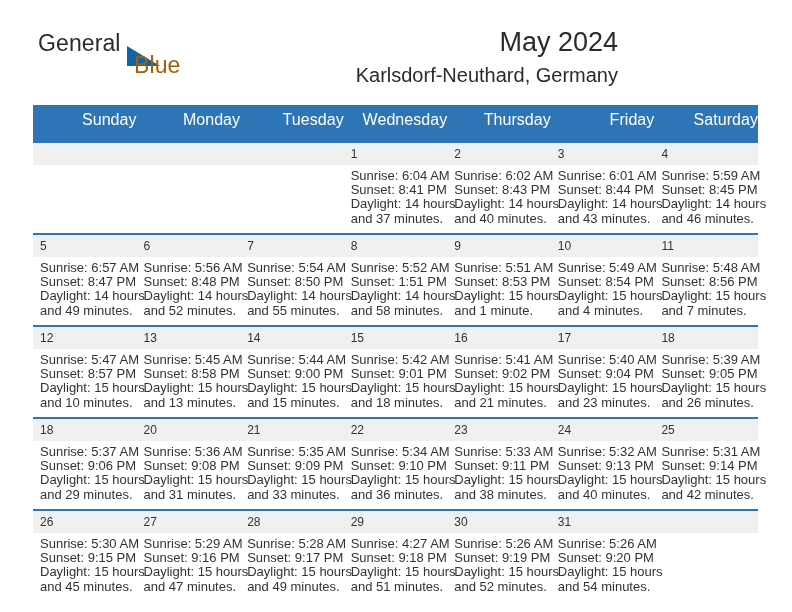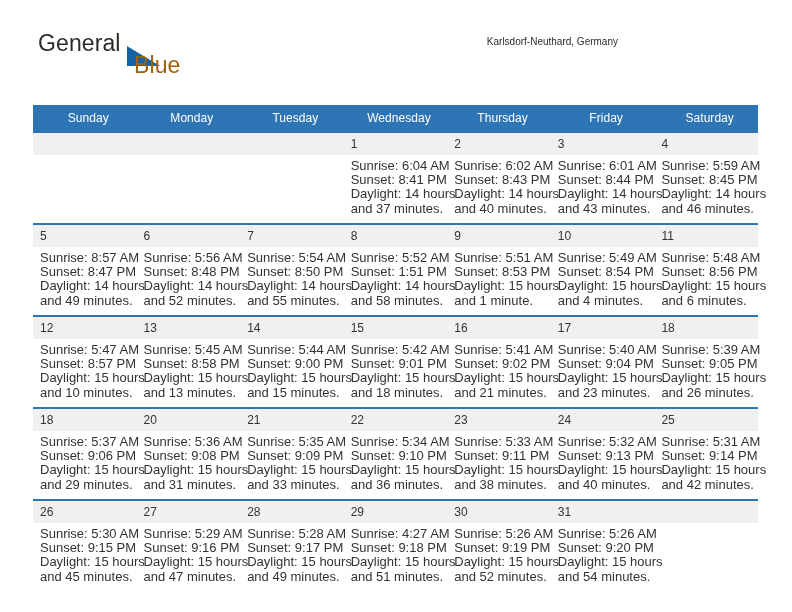--- a/index.html
+++ b/index.html
@@ -72,43 +72,43 @@
     text-align: right;
   }
   .month-title {
     font-size: 27px;
     color: #2b2b2b;
     font-weight: normal;
     line-height: 33px;
     white-space: nowrap;
   }
   .location {
-    font-size: 10px;
+    font-size: 20px;
     color: #2b2b2b;
     line-height: 22px;
     margin-top: 5px;
     white-space: nowrap;
   }
 
   
   .calendar {
     position: absolute;
     left: 33px;
     top: 105px;
     width: 725px;
     border-collapse: collapse;
     table-layout: fixed;
   }
   .calendar th {
     background: #2e75b6;
     color: #ffffff;
-    font-size: 12px;
+    font-size: 16px;
     font-weight: normal;
-    text-align: center;
-    padding: 6px 0 6px 7px;
+    text-align: right;
+    padding: 6px 0 12px 7px;
     height: 10px;
     letter-spacing: 0.05px;
   }
   .calendar td {
     vertical-align: top;
     padding: 0;
     width: 103.57px;
     height: 90px;
     border-top: 2px solid #2e75b6;
     background: #ffffff;
@@ -148,20 +148,21 @@
 
   <div class="header">
 
     <div class="brand">
       <span class="brand-general">General</span>
       <span class="brand-triangle"></span>
       <span class="brand-blue">Blue</span>
     </div>
 
     <div class="title-block">
+      <div class="month-title">May 2024</div>
       <div class="location">Karlsdorf-Neuthard, Germany</div>
     </div>
 
   </div>
 
   <table class="calendar">
     <thead>
       <tr>
         <th>Sunday</th>
         <th>Monday</th>
@@ -217,21 +218,21 @@
               <div>Sunset: 8:45 PM</div>
               <div>Daylight: 14 hours</div>
               <div>and 46 minutes.</div>
             </div>
           </td>
         </tr>
         <tr class="week-row">
           <td>
             <span class="daynum">5</span>
             <div class="details">
-              <div>Sunrise: 8:57 AM</div>
+              <div>Sunrise: 6:57 AM</div>
               <div>Sunset: 8:47 PM</div>
               <div>Daylight: 14 hours</div>
               <div>and 49 minutes.</div>
             </div>
           </td>
           <td>
             <span class="daynum">6</span>
             <div class="details">
               <div>Sunrise: 5:56 AM</div>
               <div>Sunset: 8:48 PM</div>
@@ -274,21 +275,21 @@
               <div>Daylight: 15 hours</div>
               <div>and 4 minutes.</div>
             </div>
           </td>
           <td>
             <span class="daynum">11</span>
             <div class="details">
               <div>Sunrise: 5:48 AM</div>
               <div>Sunset: 8:56 PM</div>
               <div>Daylight: 15 hours</div>
-              <div>and 6 minutes.</div>
+              <div>and 7 minutes.</div>
             </div>
           </td>
         </tr>
         <tr class="week-row">
           <td>
             <span class="daynum">12</span>
             <div class="details">
               <div>Sunrise: 5:47 AM</div>
               <div>Sunset: 8:57 PM</div>
               <div>Daylight: 15 hours</div>

